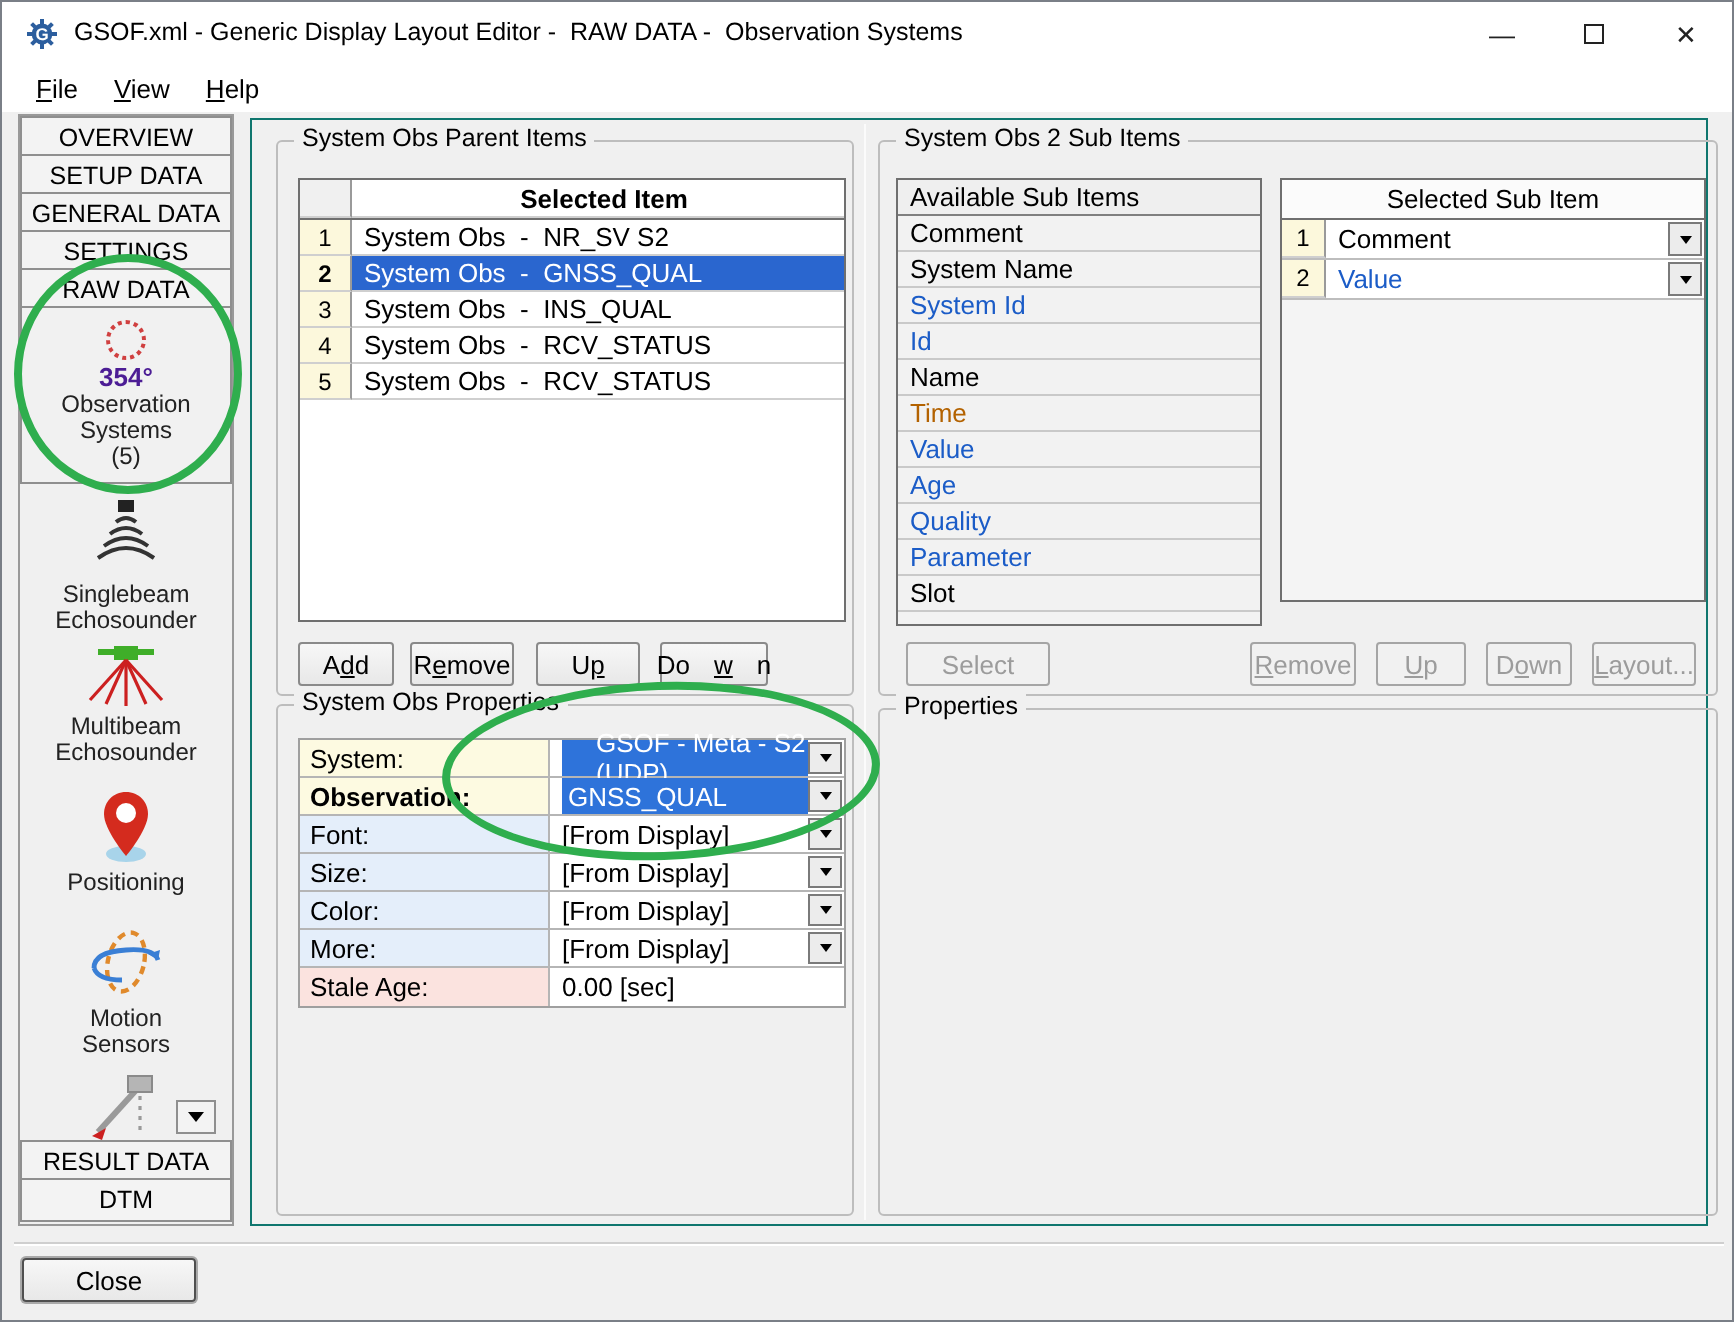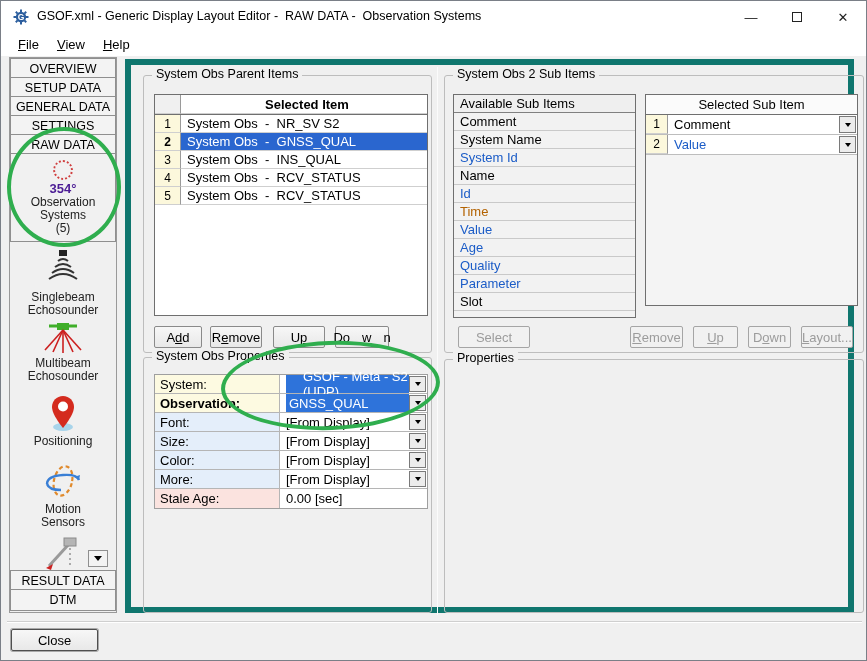--- a/index.html
+++ b/index.html
@@ -27,21 +27,21 @@
   .side-btn { position:absolute; left:0; width:106px; height:22px; border:1px solid #8f8f8f; background:#f3f3f3; display:flex; align-items:center; justify-content:center; font-size:12.5px; }
   .side-sel { position:absolute; left:0; top:95px; width:106px; height:89px; border:1px solid #8f8f8f; background:#f1f1f1; text-align:center; }
   .dot-circle { width:20px; height:20px; border:2px dotted #d04040; border-radius:50%; margin:6px auto 1px auto; }
   .angle-red { color:#4c1d95; font-weight:bold; font-size:13px; }
   .side-sel .lbl, .side-item .lbl { font-size:12px; color:#222; line-height:13px; }
   .side-item { position:absolute; left:0; width:106px; text-align:center; }
   .side-item svg { display:block; margin:0 auto 3px auto; }
   .side-drop { position:absolute; left:78px; top:492px; width:20px; height:17px; border:1px solid #8f8f8f; background:#f3f3f3; display:flex; align-items:center; justify-content:center; }
   .tri-down { width:0; height:0; border-left:4px solid transparent; border-right:4px solid transparent; border-top:5px solid #000; }
   
-  .main { position:absolute; left:124px; top:58px; width:729px; height:554px; border:6px solid #0f766e; background:#f0f0f0; }
+  .main { position:absolute; left:124px; top:58px; width:729px; height:554px; border:1px solid #0f766e; background:#f0f0f0; }
   .vdivider { position:absolute; left:306px; top:2px; width:1px; height:548px; background:#c4c4c4; border-right:1px solid #fbfbfb; }
   .groupbox { position:absolute; border:1px solid #bdbdbd; border-radius:3px; }
   .legend { position:absolute; top:-9px; left:8px; background:#f0f0f0; padding:0 4px; font-size:12.5px; }
   
   .ptable { position:absolute; left:10px; top:18px; width:274px; height:222px; border:1px solid #6f6f6f; background:#fff; }
   .ptable .hdr { display:flex; height:20px; border-bottom:1px solid #6f6f6f; }
   .ptable .hdr .ncell { background:#f0f0f0; }
   .ptable .hdr .tcell { font-weight:bold; justify-content:center; }
   .prow { display:flex; height:18px; }
   .ncell { width:26px; border-right:1px solid #9a9a9a; border-bottom:1px solid #cfcfcf; background:#fcf8dc; display:flex; align-items:center; justify-content:center; font-size:12px; }
@@ -339,25 +339,25 @@
       <div class="avhdr">Available Sub Items</div>
       <div class="avitem c-black">
           <span>Comment</span>
         </div>
       <div class="avitem c-black">
           <span>System Name</span>
         </div>
       <div class="avitem c-blue">
           <span>System Id</span>
         </div>
+      <div class="avitem c-blue">
+          <span>Id</span>
+        </div>
       <div class="avitem c-black">
           <span>Name</span>
-        </div>
-      <div class="avitem c-blue">
-          <span>Id</span>
         </div>
       <div class="avitem c-orange">
           <span>Time</span>
         </div>
       <div class="avitem c-blue">
           <span>Value</span>
         </div>
       <div class="avitem c-blue">
           <span>Age</span>
         </div>

